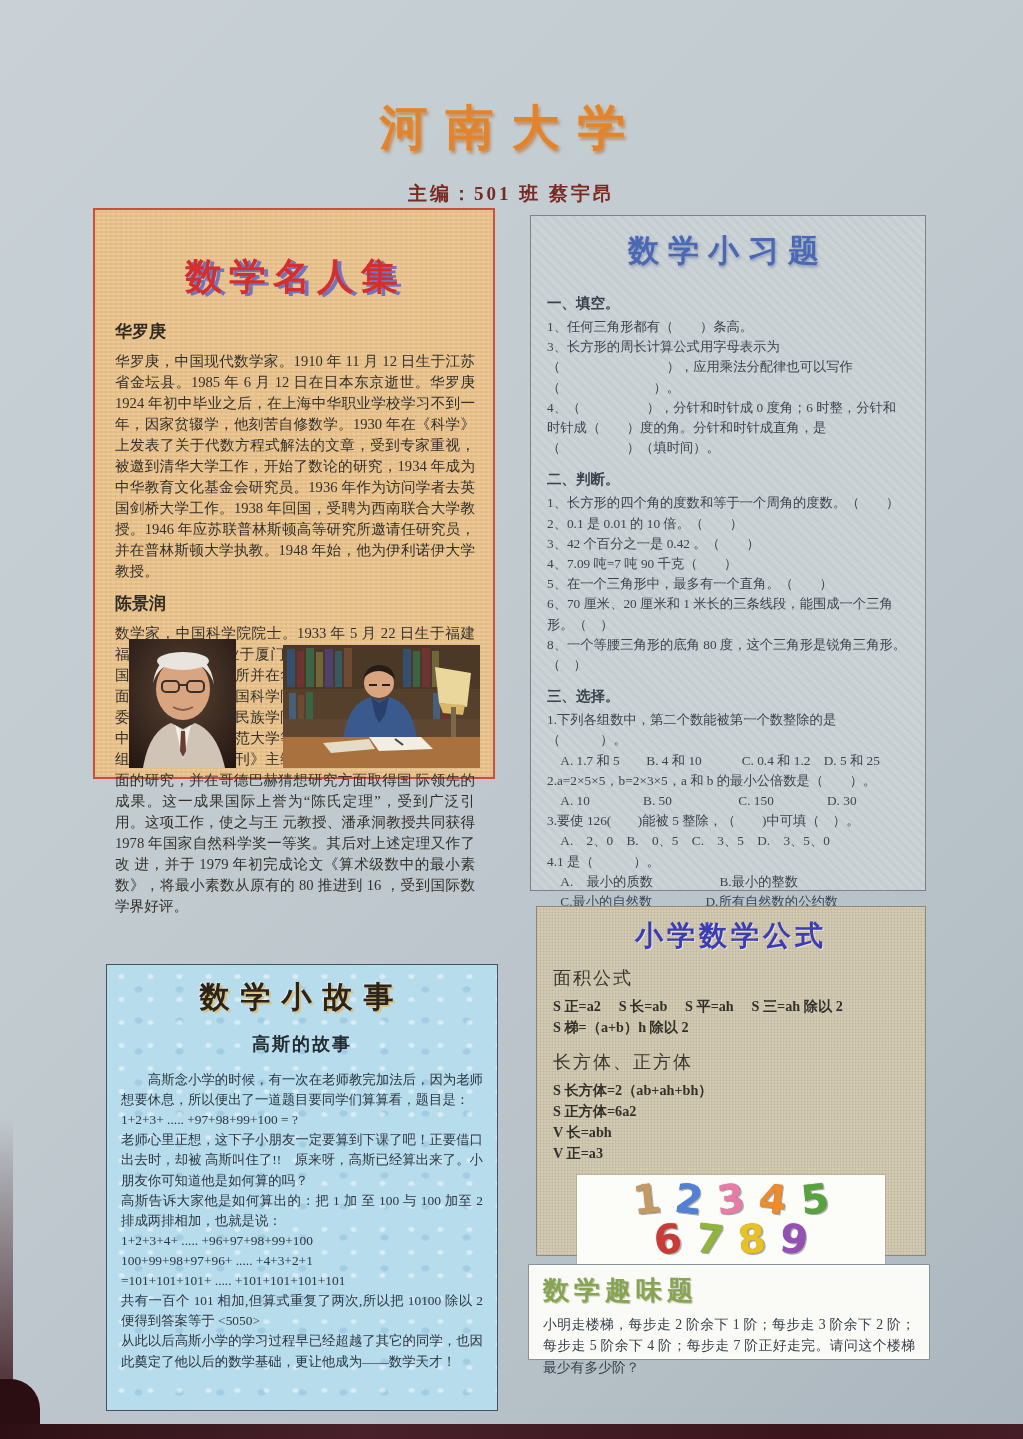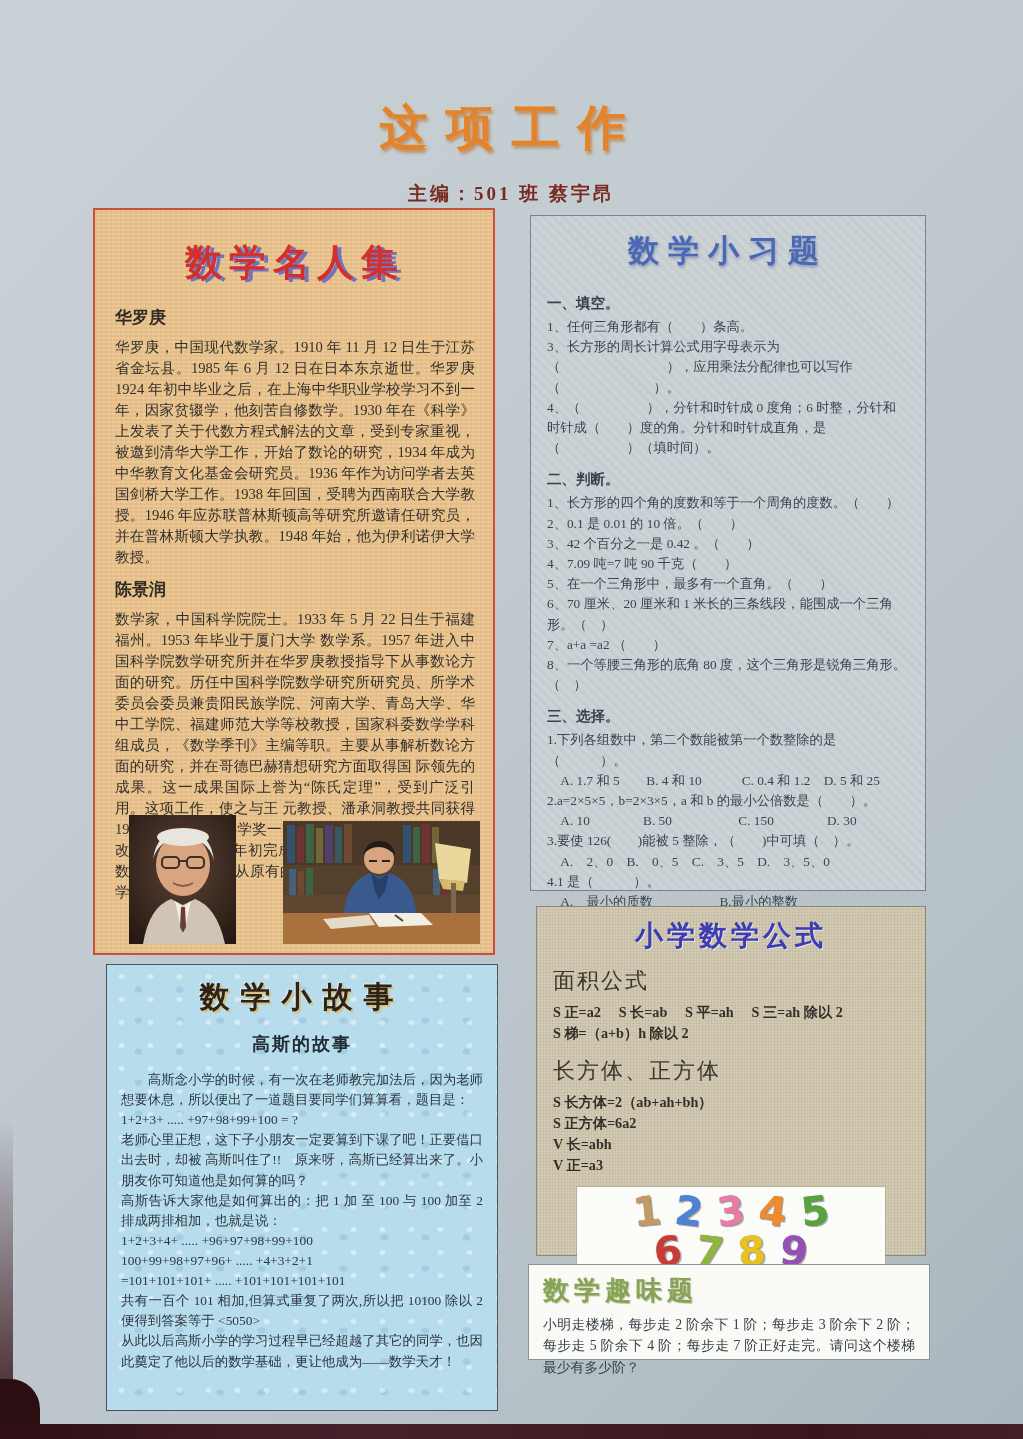--- a/index.html
+++ b/index.html
@@ -15,22 +15,22 @@
 
   .masthead-title{position:absolute;top:96px;left:0;width:100%;text-align:center;
     font-size:48px;font-weight:bold;letter-spacing:18px;
     text-shadow:2px 3px 3px rgba(186,100,28,.55),0 0 1px rgba(245,201,106,.9);}
   .masthead-editor{position:absolute;top:181px;left:0;width:100%;text-align:center;
     font-size:19px;font-weight:bold;letter-spacing:3px;}
 
   .box{position:absolute;box-sizing:border-box;}
 
   
-  .celebrities{left:93px;top:208px;width:402px;height:747px;
-    border:2px solid #c8503c;padding:14px 18px 10px 20px;
+  .celebrities{left:93px;top:208px;width:402px;height:571px;
+    border:2px solid #c8503c;padding:28px 18px 10px 20px;
     background-color:#eac592;
     background-image:repeating-linear-gradient(0deg,rgba(185,132,58,.10) 0 2px,rgba(255,240,205,.06) 2px 4px),
       repeating-linear-gradient(90deg,rgba(185,132,58,.07) 0 2px,transparent 2px 5px);}
   .celebrities-header{text-align:center;font-size:37px;font-weight:bold;letter-spacing:7px;
     margin:14px 0 18px 0;text-shadow:4px 2px 0 rgba(82,98,205,.8);}
   .bio-name{font-size:17px;font-weight:bold;margin:10px 0 8px 0;color:#2f2a22;}
   .bio-text{font-size:14.6px;line-height:1.44;text-align:justify;color:#33302a;}
   .photo-row{position:absolute;left:34px;bottom:9px;width:352px;display:flex;gap:47px;align-items:flex-end;}
   .photo1{width:107px;height:129px;flex:none;}
   .photo2{width:197px;height:123px;flex:none;}
@@ -60,21 +60,21 @@
   .story-line{font-size:13.4px;line-height:1.5;color:#2c3742;text-align:justify;}
 
   
   .formulas{left:536px;top:906px;width:390px;height:350px;
     border:1px solid #8b897c;padding:6px 16px;
     background-color:#d3cab3;
     background-image:repeating-linear-gradient(0deg,rgba(122,112,86,.10) 0 1px,transparent 1px 3px),
       repeating-linear-gradient(90deg,rgba(122,112,86,.10) 0 1px,transparent 1px 3px);}
   .formulas-header{text-align:center;font-size:28px;font-weight:bold;letter-spacing:4px;
     margin:4px 0 10px 0;text-shadow:1px 1px 0 rgba(255,255,255,.55);}
-  .formula-sub{font-size:22px;color:#3a372e;margin:11px 0 6px 0;letter-spacing:2px;}
+  .formula-sub{font-size:18px;color:#3a372e;margin:11px 0 6px 0;letter-spacing:2px;}
   .formula-line{font-size:14.2px;font-weight:bold;color:#33302a;line-height:1.5;}
   .digits-strip{margin:10px auto 0;width:292px;background:#fcfcf9;padding:4px 8px 6px;text-align:center;
     box-shadow:0 0 0 1px rgba(150,145,125,.35);}
   .digits-row{line-height:1.0;}
   .digit{display:inline-block;font-family:"DejaVu Sans",sans-serif;font-weight:bold;font-size:40px;
     margin:0 5px;text-shadow:1.5px 1.5px 0 rgba(40,40,40,.35),0 0 1px rgba(0,0,0,.5);}
   .digits-row .digit:nth-child(odd){transform:rotate(-6deg);}
   .digits-row .digit:nth-child(even){transform:rotate(7deg);}
 
   
@@ -82,21 +82,21 @@
     border:1px solid #8b9299;background:#fafaf6;padding:6px 14px;}
   .fun-header{font-size:26px;font-weight:bold;letter-spacing:5px;margin:2px 0 6px 0;
     text-shadow:1px 1px 1px rgba(90,118,48,.45);}
   .fun-text{font-size:13.8px;line-height:1.55;color:#37414b;text-align:justify;}
 </style>
 </head>
 <body>
 
 <div class="page">
 
-  <div class="masthead-title" style="color: rgb(226, 131, 46);">这项工作</div>
+  <div class="masthead-title" style="color: rgb(226, 131, 46);">河南大学</div>
   <div class="masthead-editor" style="color: rgb(122, 42, 34);">主编：501 班 蔡宇昂</div>
 
   <div class="box celebrities">
     <div class="celebrities-header" style="color: rgb(212, 47, 47);">数学名人集</div>
     <div class="bio-name">华罗庚</div>
     <div class="bio-text">华罗庚，中国现代数学家。1910 年 11 月 12 日生于江苏省金坛县。1985 年 6 月 12 日在日本东京逝世。华罗庚 1924 年初中毕业之后，在上海中华职业学校学习不到一年，因家贫辍学，他刻苦自修数学。1930 年在《科学》上发表了关于代数方程式解法的文章，受到专家重视，被邀到清华大学工作，开始了数论的研究，1934 年成为中华教育文化基金会研究员。1936 年作为访问学者去英国剑桥大学工作。1938 年回国，受聘为西南联合大学教授。1946 年应苏联普林斯顿高等研究所邀请任研究员，并在普林斯顿大学执教。1948 年始，他为伊利诺伊大学教授。</div>
     <div class="bio-name">陈景润</div>
     <div class="bio-text">数学家，中国科学院院士。1933 年 5 月 22 日生于福建福州。1953 年毕业于厦门大学 数学系。1957 年进入中国科学院数学研究所并在华罗庚教授指导下从事数论方面的研究。历任中国科学院数学研究所研究员、所学术委员会委员兼贵阳民族学院、河南大学、青岛大学、华中工学院、福建师范大学等校教授，国家科委数学学科组成员，《数学季刊》主编等职。主要从事解析数论方面的研究，并在哥德巴赫猜想研究方面取得国 际领先的成果。这一成果国际上誉为“陈氏定理”，受到广泛引用。这项工作，使之与王 元教授、潘承洞教授共同获得 1978 年国家自然科学奖一等奖。其后对上述定理又作了改 进，并于 1979 年初完成论文《算术级数中的最小素数》，将最小素数从原有的 80 推进到 16 ，受到国际数学界好评。</div>
     <div class="photo-row">
       <div class="photo1">
@@ -168,21 +168,20 @@
     <div class="ex-line">1、任何三角形都有（　　）条高。</div>
     <div class="ex-line">3、长方形的周长计算公式用字母表示为（　　　　　　　　），应用乘法分配律也可以写作（　　　　　　　）。</div>
     <div class="ex-line">4、（　　　　　），分针和时针成 0 度角；6 时整，分针和时针成（　　）度的角。分针和时针成直角，是（　　　　　）（填时间）。</div>
     <div class="ex-section-head">二、判断。</div>
     <div class="ex-line">1、长方形的四个角的度数和等于一个周角的度数。（　　）</div>
     <div class="ex-line">2、0.1 是 0.01 的 10 倍。（　　）</div>
     <div class="ex-line">3、42 个百分之一是 0.42 。（　　）</div>
     <div class="ex-line">4、7.09 吨=7 吨 90 千克（　　）</div>
     <div class="ex-line">5、在一个三角形中，最多有一个直角。（　　）</div>
     <div class="ex-line">6、70 厘米、20 厘米和 1 米长的三条线段，能围成一个三角形。（　）</div>
-    <div class="ex-line">7、a+a =a2 （　　）</div>
     <div class="ex-line">8、一个等腰三角形的底角 80 度，这个三角形是锐角三角形。（　）</div>
     <div class="ex-section-head">三、选择。</div>
     <div class="ex-line">1.下列各组数中，第二个数能被第一个数整除的是（　　　）。</div>
     <div class="ex-line">　A. 1.7 和 5　　B. 4 和 10　　　C. 0.4 和 1.2　D. 5 和 25</div>
     <div class="ex-line">2.a=2×5×5，b=2×3×5，a 和 b 的最小公倍数是（　　）。</div>
     <div class="ex-line">　A. 10　　　　B. 50　　　　　C. 150　　　　D. 30</div>
     <div class="ex-line">3.要使 126(　　)能被 5 整除，（　　)中可填（　）。</div>
     <div class="ex-line">　A.　2、0　B.　0、5　C.　3、5　D.　3、5、0</div>
     <div class="ex-line">4.1 是（　　　）。</div>
     <div class="ex-line">　A.　最小的质数　　　　　B.最小的整数</div>

